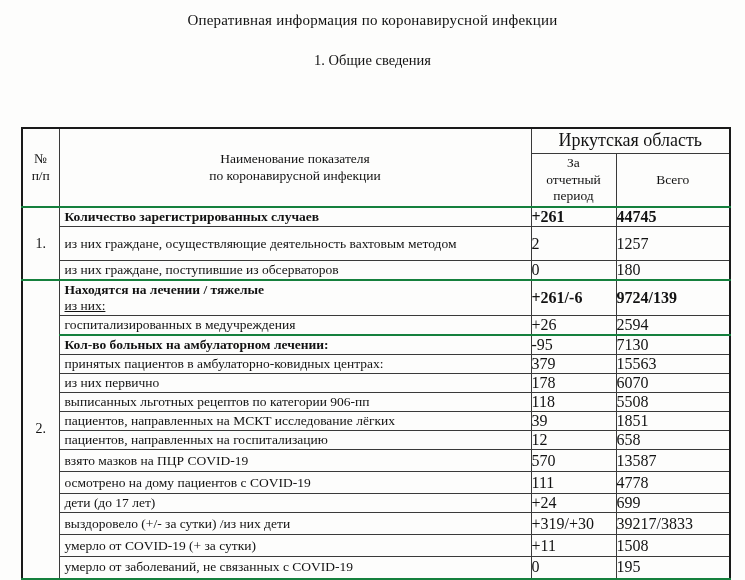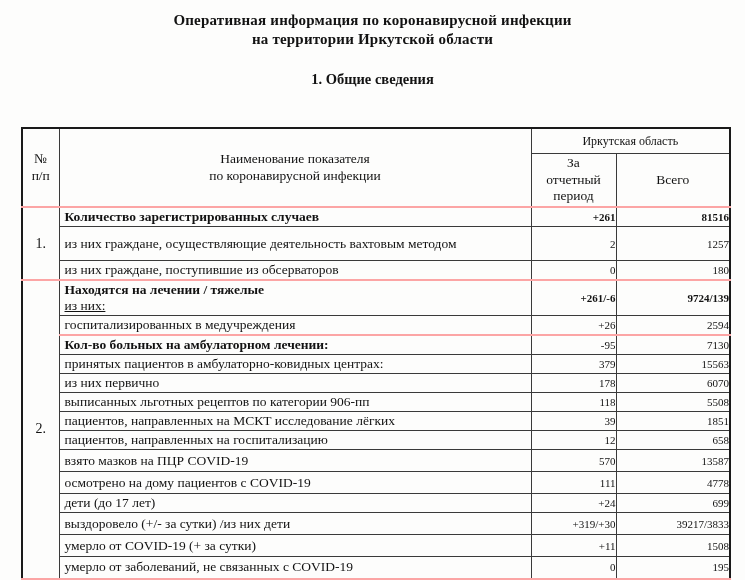--- a/index.html
+++ b/index.html
@@ -7,65 +7,64 @@
     position: relative;
     width: 745px;
     height: 580px;
     background: #fdfdfc;
     overflow: hidden;
     font-family: "Liberation Serif", "DejaVu Serif", serif;
     color: #121212;
   }
   .titles { text-align: center; padding-top: 11px; }
   .title-line { font-size: 15px; line-height: 19px; }
-  .tb { font-weight: bold; letter-spacing: 0.2px; }
+  .tb { font-weight: normal; letter-spacing: 0.2px; }
   .section-heading {
-    font-weight: bold;
+    font-weight: normal;
     font-size: 14.5px;
     margin-top: 22px;
   }
   table.report {
     position: absolute;
     left: 21px;
     top: 127px;
     width: 708px;
     border-collapse: collapse;
     table-layout: fixed;
     font-size: 13.5px;
     border: 2px solid #1a1a1a;
   }
   .report th, .report td {
     border: 1px solid #3a3a3a;
     padding: 0;
     overflow: hidden;
   }
   .report thead th { font-weight: normal; vertical-align: middle; text-align: center; line-height: 1.22; }
-  th.region-h { height: 24px; font-weight: bold; font-size: 12px; }
+  th.region-h { height: 24px; font-weight: bold; font-size: 18px; }
   tr.subhead th { height: 52px; }
   th.period-h { padding: 0 7px; }
   td.num { text-align: center; vertical-align: middle; font-size: 14px; }
   td.lbl { padding: 1px 4px 1px 5px; vertical-align: middle; line-height: 16px; }
-  td.val { text-align: right; vertical-align: middle; font-size: 11px; }
+  td.val { text-align: left; vertical-align: middle; font-size: 16px; }
   tr.h1 { height: 19px; }
   tr.h2 { height: 34px; }
   tr.hp { height: 22px; }
   .b { font-weight: bold; }
   .it { }
   .just { text-align: justify; }
-  tr.sep > td { border-top: 2px solid #fca5a5; }
+  tr.sep > td { border-top: 2px solid #15803d; }
   .lbl .sub { display: block; text-decoration: underline; }
 </style>
 </head>
 <body>
 
 <div class="page">
 
   <div class="titles">
     <div class="title-line tb">Оперативная информация по коронавирусной инфекции</div>
-    <div class="title-line tb">на территории Иркутской области</div>
     <div class="section-heading">1. Общие сведения</div>
   </div>
 
   <table class="report">
     <colgroup>
       <col style="width:37px">
       <col style="width:472px">
       <col style="width:85px">
       <col style="width:114px">
     </colgroup>
@@ -85,21 +84,21 @@
         <th class="period-h">За отчетный период</th>
         <th>Всего</th>
       </tr>
     </thead>
     <tbody>
 
       <tr class="h1 sep">
         <td class="num" rowspan="3">1.</td>
         <td class="lbl b">Количество зарегистрированных случаев</td>
         <td class="val b">+261</td>
-        <td class="val b">81516</td>
+        <td class="val b">44745</td>
       </tr>
       <tr class="h2">
         <td class="lbl just">из них граждане, осуществляющие деятельность вахтовым методом</td>
         <td class="val">2</td>
         <td class="val">1257</td>
       </tr>
       <tr class="h1">
         <td class="lbl">из них граждане, поступившие из обсерваторов</td>
         <td class="val">0</td>
         <td class="val">180</td>

